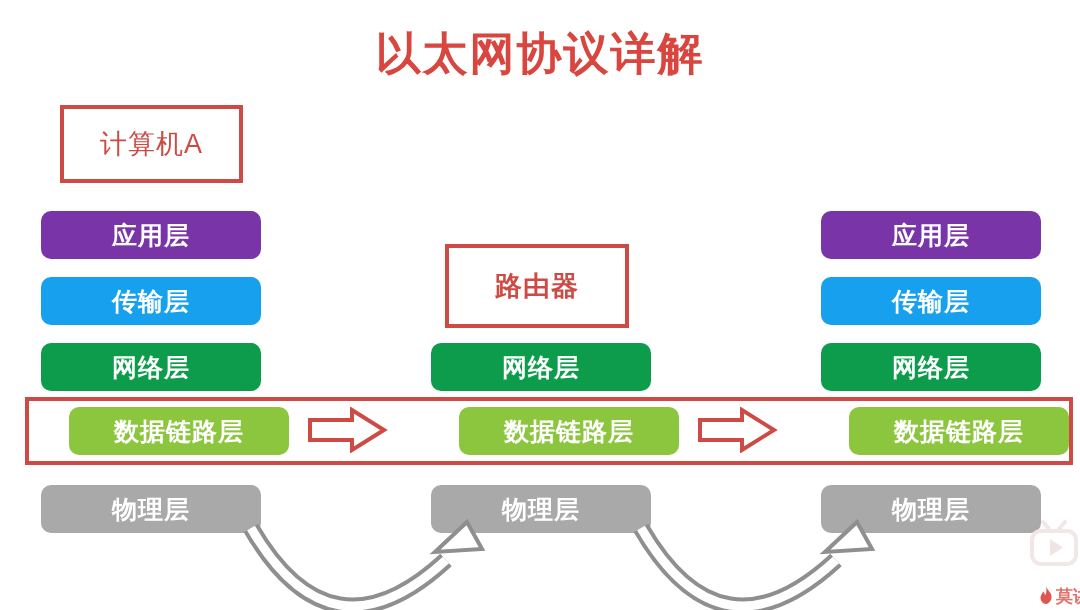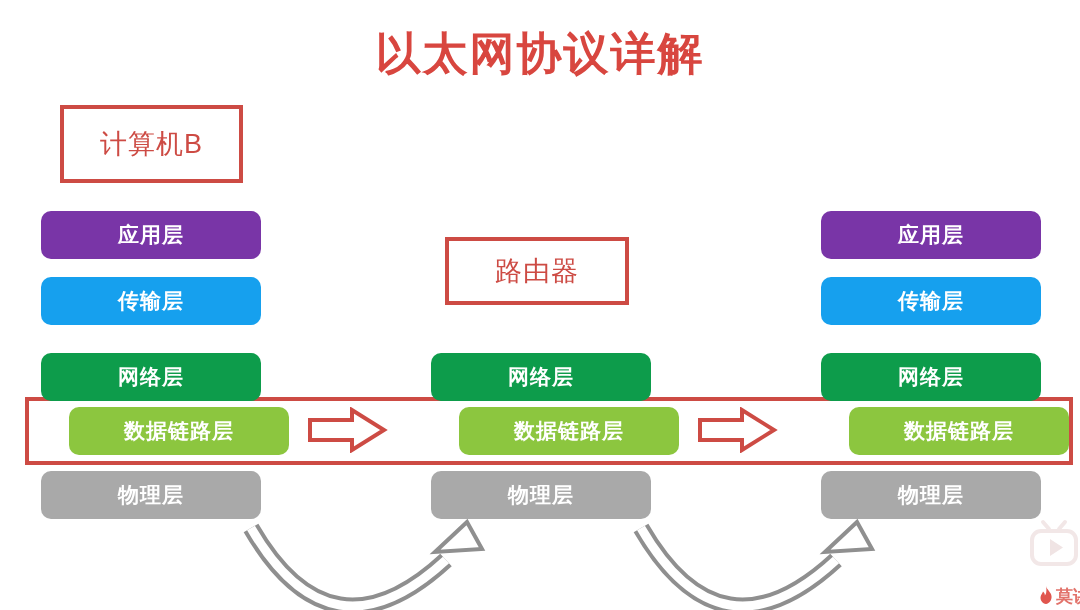--- a/index.html
+++ b/index.html
@@ -11,29 +11,29 @@
     position:absolute;left:0;top:24px;width:100%;text-align:center;
     font-size:45px;font-weight:800;color:#d8463f;letter-spacing:2px;margin:0;
   }
   .nodebox{
     position:absolute;box-sizing:border-box;border:4px solid #cd4b44;
     background:#fff;display:flex;align-items:center;justify-content:center;
     font-size:27px;color:#cd4b44;letter-spacing:1px;
   }
   .box-computer-a{left:60px;top:105px;width:183px;height:78px;}
   .box-computer-b{left:839px;top:105px;width:183px;height:78px;}
-  .box-router{left:445px;top:237px;width:184px;height:68px;}
+  .box-router{left:445px;top:244px;width:184px;height:84px;font-weight:bold;}
   .layer{
     position:absolute;width:220px;height:48px;border-radius:10px;
     display:flex;align-items:center;justify-content:center;
-    color:#fff;font-size:21px;font-weight:bold;letter-spacing:1px;
+    color:#fff;font-size:25px;font-weight:bold;letter-spacing:1px;
   }
   .col-a{left:41px;} .col-r{left:431px;} .col-b{left:821px;}
-  .row-1{top:211px;} .row-2{top:277px;} .row-3{top:353px;}
-  .row-4{top:407px;} .row-5{top:471px;text-align:right;}
+  .row-1{top:211px;} .row-2{top:277px;} .row-3{top:343px;}
+  .row-4{top:407px;} .row-5{top:485px;text-align:right;}
   .c-app{background:#7935a7;} .c-trans{background:#16a0ee;}
   .c-net{background:#0d9c4b;} .c-dlink{background:#8cc63f;margin-left:28px;}
   .c-phys{background:#a9a9a9;}
   .red-frame{
     position:absolute;box-sizing:border-box;left:25px;top:397px;
     width:1048px;height:68px;border:4px solid #cd4b44;background:transparent;
   }
   .block-arrow{position:absolute;width:82px;height:46px;}
   .arrow-1{left:306px;top:407px;} .arrow-2{left:696px;top:407px;}
   .curve-arrow{position:absolute;width:260px;height:100px;}
@@ -46,21 +46,21 @@
   .flame-wm span{font-size:17px;font-weight:bold;color:#e2736b;white-space:nowrap;}
 </style>
 </head>
 <body>
 
 <div class="canvas">
 
   <h1 class="title">以太网协议详解</h1>
 
   <div class="nodebox box-computer-a">
-    <span>计算机B</span>
+    <span>计算机A</span>
   </div>
   <div class="nodebox box-router">
     <span>路由器</span>
   </div>
 
   <div class="red-frame"></div>
 
   <div class="layer col-a row-1 c-app">
       <span>应用层</span>
     </div>

